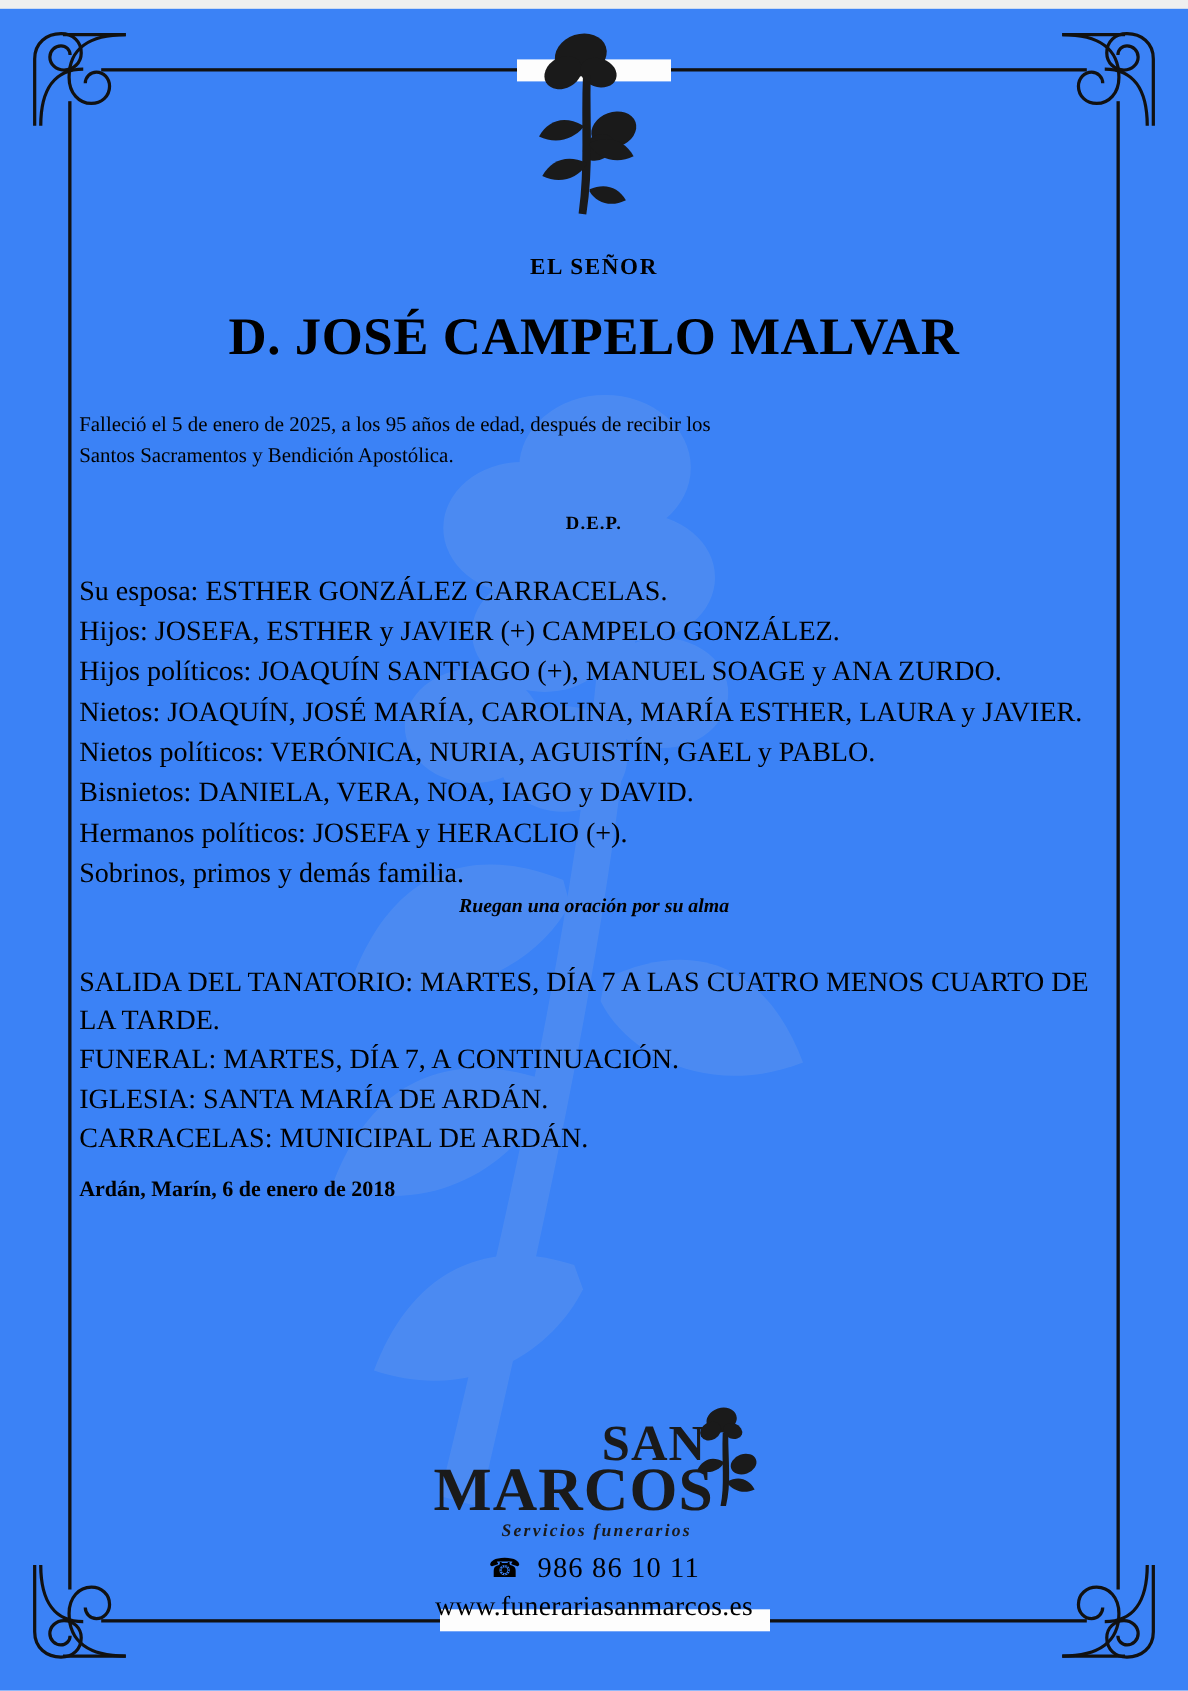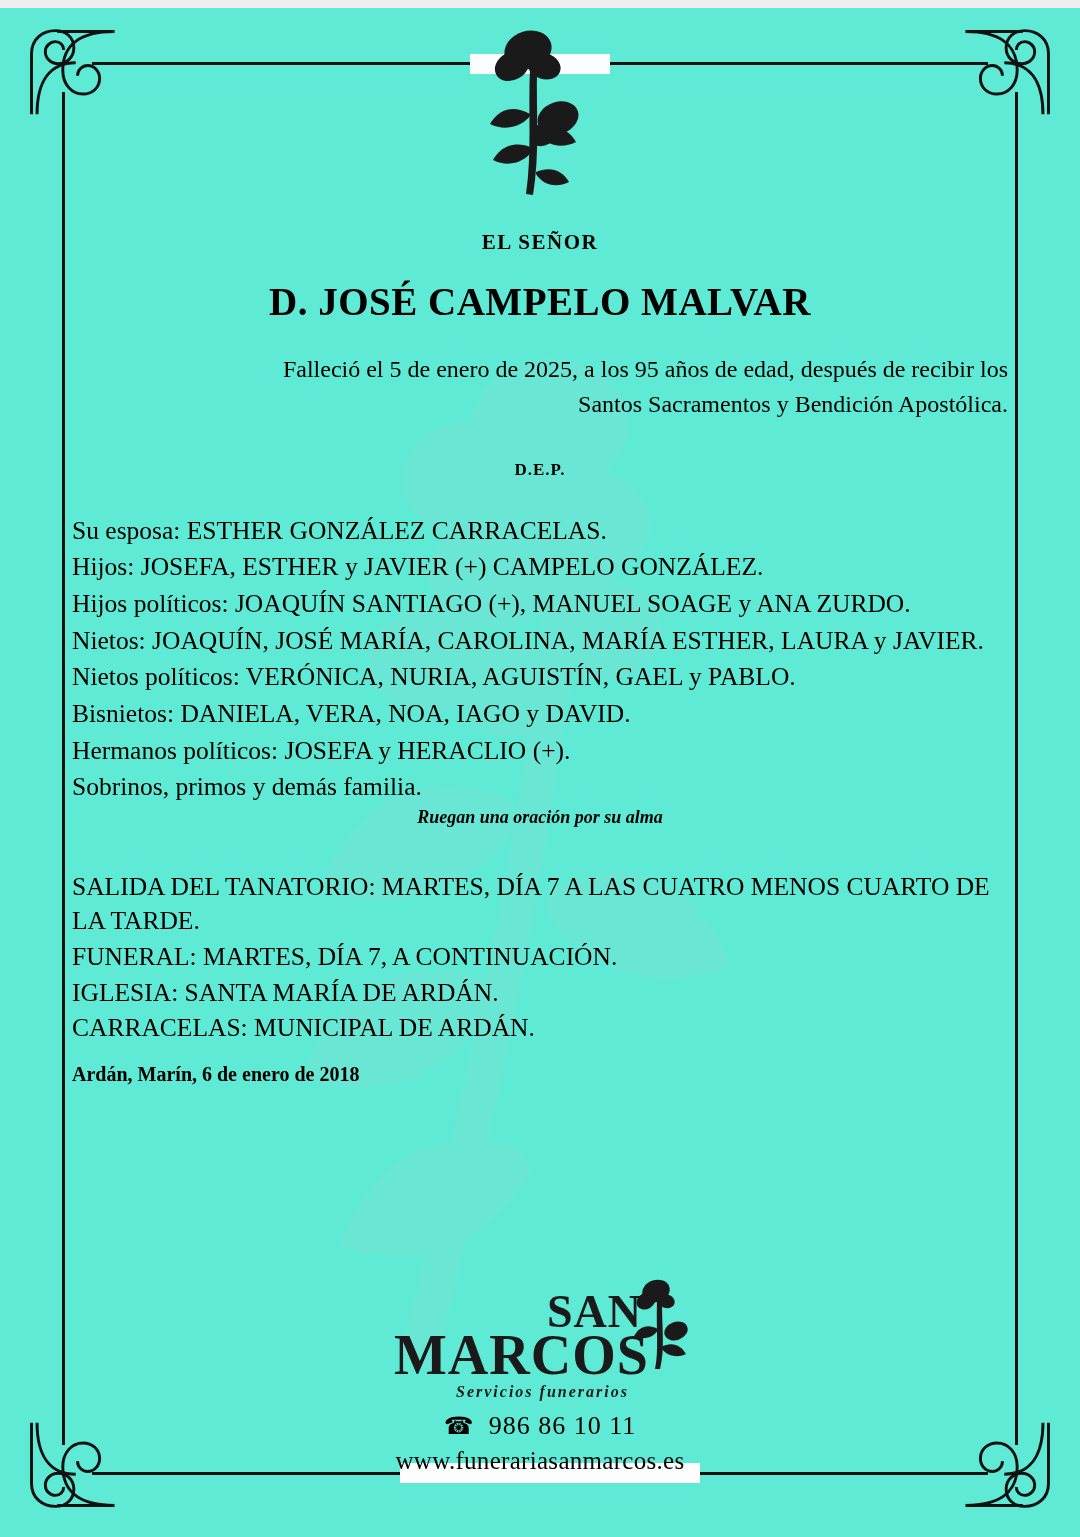--- a/index.html
+++ b/index.html
@@ -13,21 +13,21 @@
     font-family: "Liberation Serif", serif;
     color: #000;
     position: relative;
     overflow: hidden;
   }
 
   
   .page {
     position: absolute;
     inset: 0;
-    background: #5eead4;
+    background: #3b82f6;
   }
   .topstrip {
     position: absolute;
     top: 0; left: 0; right: 0;
     height: 8px;
     background: #efefef;
   }
 
   
   .border-line {
@@ -98,32 +98,32 @@
   }
   .eyebrow {
     text-align: center;
     font-size: 21px;
     font-weight: bold;
     letter-spacing: 1.5px;
     font-family: "Liberation Serif", serif;
   }
   .name {
     text-align: center;
-    font-size: 39px;
+    font-size: 48px;
     font-weight: bold;
     letter-spacing: 0.5px;
     margin-top: 24px;
     font-family: "Liberation Serif", serif;
     white-space: nowrap;
   }
   .death-info {
-    text-align: right;
-    font-size: 24px;
+    text-align: left;
+    font-size: 19px;
     line-height: 1.45;
-    margin-top: 28px;
+    margin-top: 39px;
   }
   .dep {
     text-align: center;
     font-size: 17px;
     font-weight: bold;
     letter-spacing: 1px;
     margin-top: 38px;
   }
 
   .family {

